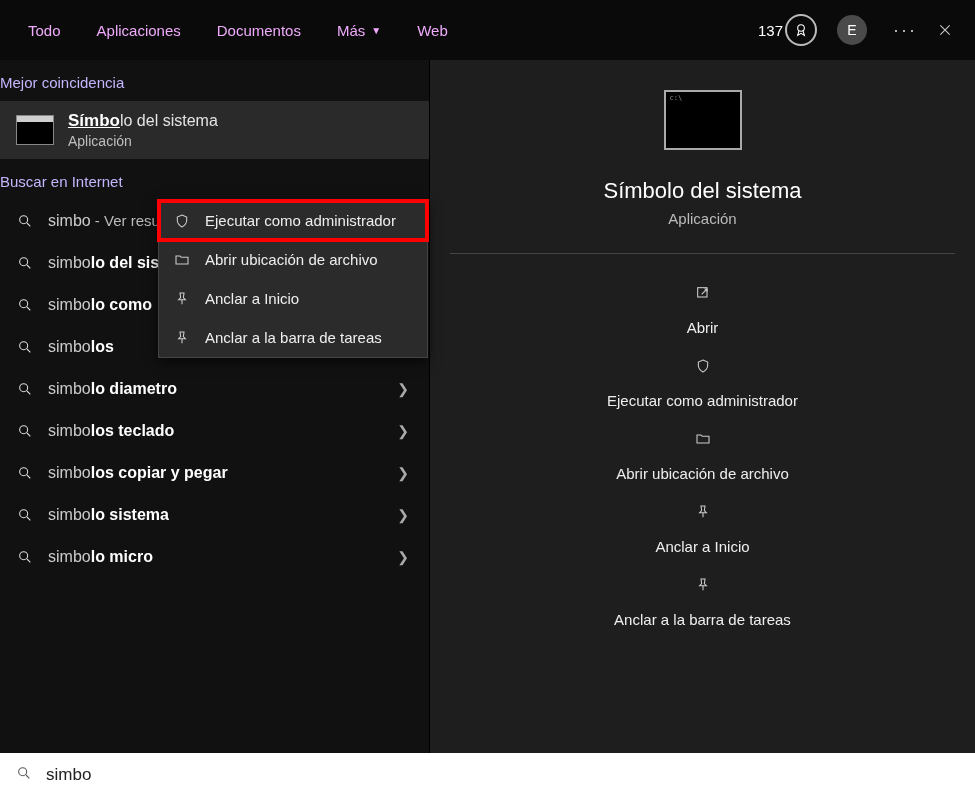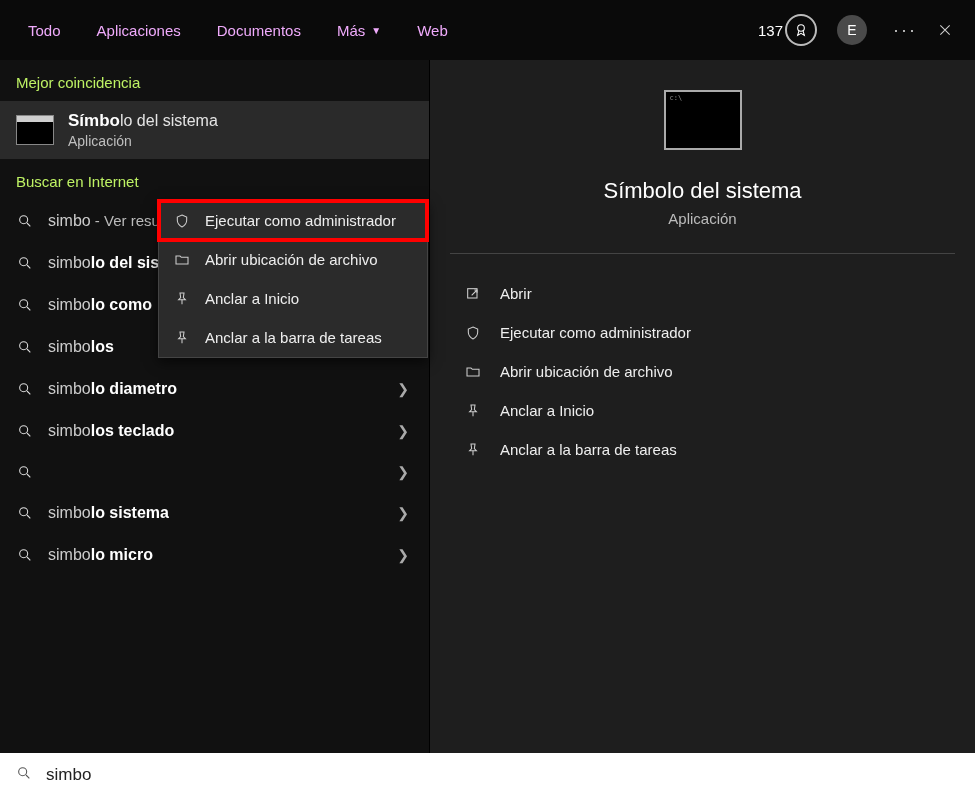--- a/index.html
+++ b/index.html
@@ -18,25 +18,25 @@
   .avatar { width: 30px; height: 30px; background: #4a4a4a; border-radius: 50%; display:flex; align-items:center; justify-content:center; font-size: 14px; color:#fff; margin-right: 18px; }
   .more { width: 40px; display:flex; justify-content:center; color:#ccc; font-size:18px; letter-spacing:2px; cursor:pointer; }
   .close { width: 40px; display:flex; justify-content:center; color:#ccc; font-size:16px; cursor:pointer; }
 
   
   .main { display: flex; height: 693px; }
   .left { width: 429px; background: #111; position: relative; }
   .right { flex: 1; background: #1e1e1e; padding: 30px 20px 0 20px; border-left: 1px solid #000; }
 
   
-  .section-header { padding: 14px 16px 10px 16px; font-size: 15px; color: #bef264; }
+  .section-header { padding: 14px 16px 10px 0; font-size: 15px; color: #c4b5fd; }
   .best-match { display:flex; align-items:center; padding: 10px 16px; background: #2a2a2a; gap: 14px; }
   .best-match .thumb { width: 38px; height: 30px; background:#000; border:1px solid #888; position:relative; }
   .best-match .thumb::before { content:""; position:absolute; top:0; left:0; right:0; height:6px; background:#cfcfcf; }
-  .best-match .txt strong { font-size: 17px; font-weight:600; }
+  .best-match .txt strong { font-size: 17px; font-weight:600;text-decoration:underline; }
   .best-match .txt .faded { color:#e4e4e4; font-weight:400; }
   .best-match .subtitle { font-size: 14px; color: #bfbfbf; margin-top:2px; }
 
   .search-item { display:flex; align-items:center; justify-content:space-between; padding: 12px 16px; cursor:pointer; }
   .search-item .lh { display:flex; align-items:center; gap: 14px; }
   .search-item .ico { width:18px; display:flex; justify-content:center; color:#ddd; }
   .search-item .term { font-size: 16px; color:#ccc; }
   .search-item .term .typed { color:#ccc; }
   .search-item .term .match { color:#fff; font-weight:600; }
   .search-item .term .suffix { color:#bbb; font-size:15px; }
@@ -48,21 +48,21 @@
   .ctx-item.highlighted { outline:4px solid #ff0000; outline-offset:-2px; background:#2b2b2b; }
   .ctx-item .ci { width:18px; display:flex; justify-content:center; color:#ccc; font-size:15px; }
 
   
   .preview { display:flex; flex-direction:column; align-items:center; }
   .preview .big-thumb { width:78px; height:60px; background:#000; border:2px solid #aaa; position:relative; margin-bottom:28px; }
   .preview .big-thumb::before { content:"c:\\"; position:absolute; top:2px; left:4px; font-size:7px; color:#888; font-family:monospace; }
   .preview h2 { font-size:22px; font-weight:400; margin-bottom:6px; }
   .preview .sub { font-size:15px; color:#bbb; margin-bottom:26px; }
   .divider { height:1px; background:#444; width:100%; margin-bottom:20px; }
-  .action { display:flex; align-items:center; gap:18px; padding:11px 14px; font-size:15px; color:#eee; cursor:pointer; }
+  .action { display:flex; align-items:center; gap:18px; padding:11px 14px; font-size:15px; color:#eee; cursor:pointer;flex-direction:column; }
   .action .ai { width:18px; display:flex; justify-content:center; color:#ccc; }
 
   
   .searchbar { position:absolute; left:0; right:0; bottom:0; height:44px; background:#fff; display:flex; align-items:center; padding:0 16px; gap:14px; }
   .searchbar .sico { color:#555; }
   .searchbar input { border:none; outline:none; font-size:17px; flex:1; background:transparent; color:#222; }
 
   
   svg { width:16px; height:16px; fill:none; stroke:currentColor; stroke-width:1.6; }
 </style>
@@ -198,20 +198,21 @@
           <span class="chev">❯</span>
         </div>
         <div class="search-item">
           <div class="lh">
             <span class="ico">
               <svg viewBox="0 0 24 24">
                 <circle cx="10" cy="10" r="6"></circle>
                 <path d="M15 15l5 5"></path>
               </svg>
             </span>
+            <span class="term"><span class="typed">simbo</span><span class="match">los copiar y pegar</span><span class="suffix"></span></span>
           </div>
           <span class="chev">❯</span>
         </div>
         <div class="search-item">
           <div class="lh">
             <span class="ico">
               <svg viewBox="0 0 24 24">
                 <circle cx="10" cy="10" r="6"></circle>
                 <path d="M15 15l5 5"></path>
               </svg>

